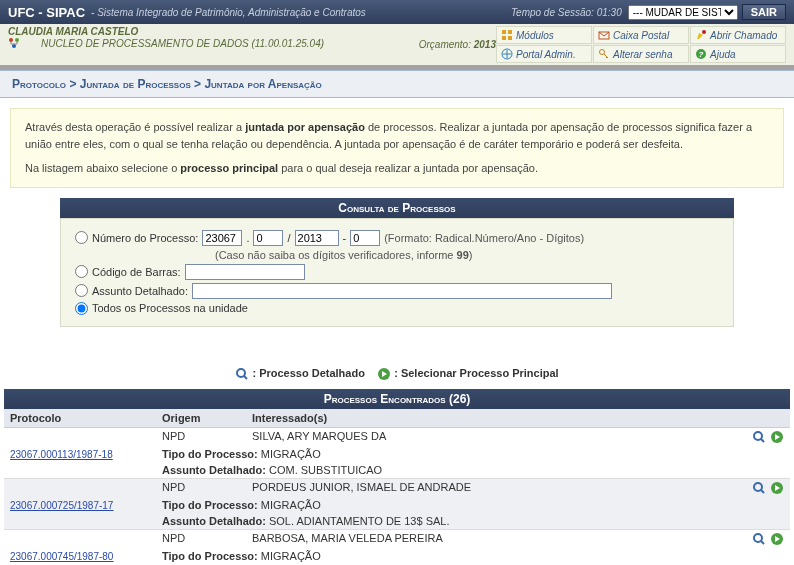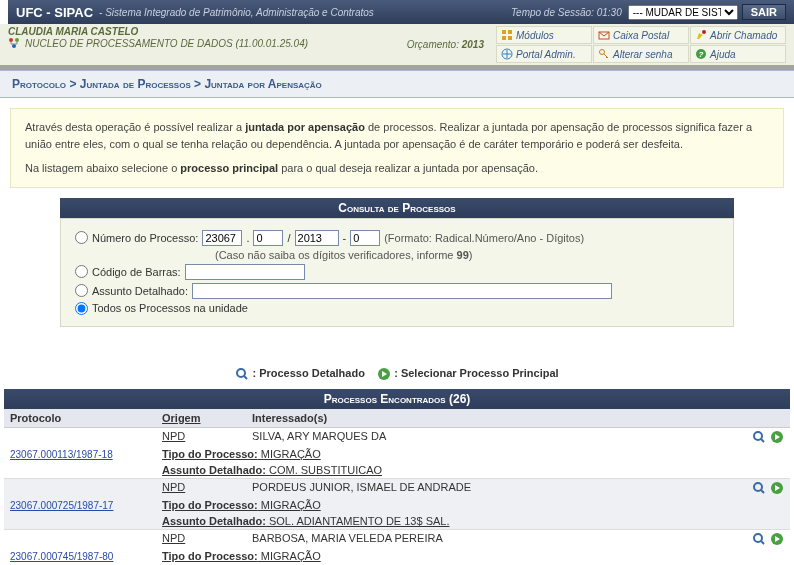--- a/index.html
+++ b/index.html
@@ -1,27 +1,27 @@
 <!DOCTYPE html>
 <html><head>
 <meta charset="utf-8">
 <style>
 * { box-sizing: border-box; margin: 0; padding: 0; }
 body { font-family: Verdana, Arial, sans-serif; font-size: 11px; background: #fff; color: #333; }
-.topbar { background: linear-gradient(#4a5a7a, #2d3d5a); color: #fff; display: flex; align-items: center; padding: 2px 8px; height: 24px; margin-left: 8px; }
+.topbar { background: linear-gradient(#4a5a7a, #2d3d5a); color: #fff; display: flex; align-items: center; padding: 2px 8px; height: 24px; }
 .topbar .sys { font-weight: bold; font-size: 13px; margin-right: 6px; }
 .topbar .sysdesc { font-size: 10px; font-style: italic; color: #c8d0e0; flex: 1; }
 .topbar .sess { font-size: 10px; font-style: italic; color: #c8d0e0; margin-right: 6px; }
 .topbar select { font-size: 10px; width: 110px; }
 .topbar .sair { background: linear-gradient(#5a6a8a,#3d4d6a); border: 1px solid #1a2a4a; color: #fff; font-weight: bold; font-size: 11px; padding: 1px 8px; margin-left: 4px; cursor: pointer; }
 .userbar { background: #eef0e4; display: flex; padding: 2px 8px; border-bottom: 5px solid #a3a3a3; font-style: italic; }
 .userleft { flex: 1; }
 .username { font-weight: bold; font-size: 10px; color: #5a6a3a; }
-.unit { font-size: 10px; color: #5a6a3a; display: flex; align-items: center; gap: 5px; }
-.orcamento { font-size: 10px; color: #5a6a3a; margin-right: 12px; align-self: center; }
+.unit { font-size: 10px; color: #5a6a3a; display: flex; align-items: center; gap: 21px; }
+.orcamento { font-size: 10px; color: #5a6a3a; margin-right: 0; align-self: center; }
 .orcamento b { color: #5a6a3a; }
 .linkgrid { display: grid; grid-template-columns: repeat(3, 96px); gap: 1px; }
 .linkcell { background: #f4f6ea; border: 1px solid #d8dac8; padding: 2px 4px; display: flex; align-items: center; gap: 3px; font-size: 10px; color: #3a5a8a; cursor: pointer; }
 .linkcell .mi { width: 12px; height: 12px; display: inline-block; }
 .breadcrumb { background: #ecf0f4; border-top: 1px solid #a8b8d0; border-bottom: 1px solid #a8b8d0; padding: 6px 12px; color: #3a5a8a; font-variant: small-caps; font-weight: bold; font-size: 12px; }
 .info { background: #fdfde8; border: 1px solid #e8e8c0; margin: 10px; padding: 10px 14px; font-size: 11px; color: #444; line-height: 1.5; }
 .info b { color: #333; }
 .panel { margin: 0 60px 14px; }
 .panel-hd, .grid-hd { background: linear-gradient(#3a4a6a,#2d3d5a); color: #fff; text-align: center; font-variant: small-caps; font-weight: bold; padding: 3px; font-size: 12px; }
 .panel-body { background: #f4f6ea; border: 1px solid #d8dac8; padding: 8px 14px; }
@@ -30,21 +30,21 @@
 .frow input[type=text] { border: 1px solid #7a8aaa; font-size: 11px; padding: 1px 2px; }
 .fmt { color: #555; font-size: 11px; }
 .hint { font-size: 11px; color: #555; margin-left: 140px; }
 .btns { text-align: center; margin-top: 6px; }
 .btns button { font-size: 11px; padding: 1px 10px; background: #eee; border: 1px solid #888; cursor: pointer; }
 .legend { text-align: center; padding: 8px; font-size: 11px; margin-top: 32px; }
 .legend .zoom, .legend .go { vertical-align: middle; }
 .grid { margin: 0 4px 10px; }
 .ghdr { background: #e4e8ee; display: flex; font-weight: bold; font-size: 11px; padding: 3px 6px; border-bottom: 1px solid #ccc; }
 .col-prot { width: 152px; }
-.col-orig { width: 90px; text-decoration: underline; }
+.col-orig { width: 90px; }
 .col-int { flex: 1; }
 .col-act { width: 48px; text-align: right; }
 .row { border-bottom: 1px solid #ddd; }
 .row.alt { background: #eef0f4; }
 .r1 { display: flex; padding: 2px 6px; }
 .r1 .col-prot a { color: #2a4aaa; font-size: 10px; }
 .r1 .col-orig, .r1 .col-int { font-size: 11px; }
 .acts { display: flex; gap: 4px; justify-content: flex-end; align-items: center; }
 .zoom, .go { width: 14px; height: 14px; display: inline-block; cursor: pointer; }
 .zoom svg, .go svg { width: 14px; height: 14px; }

